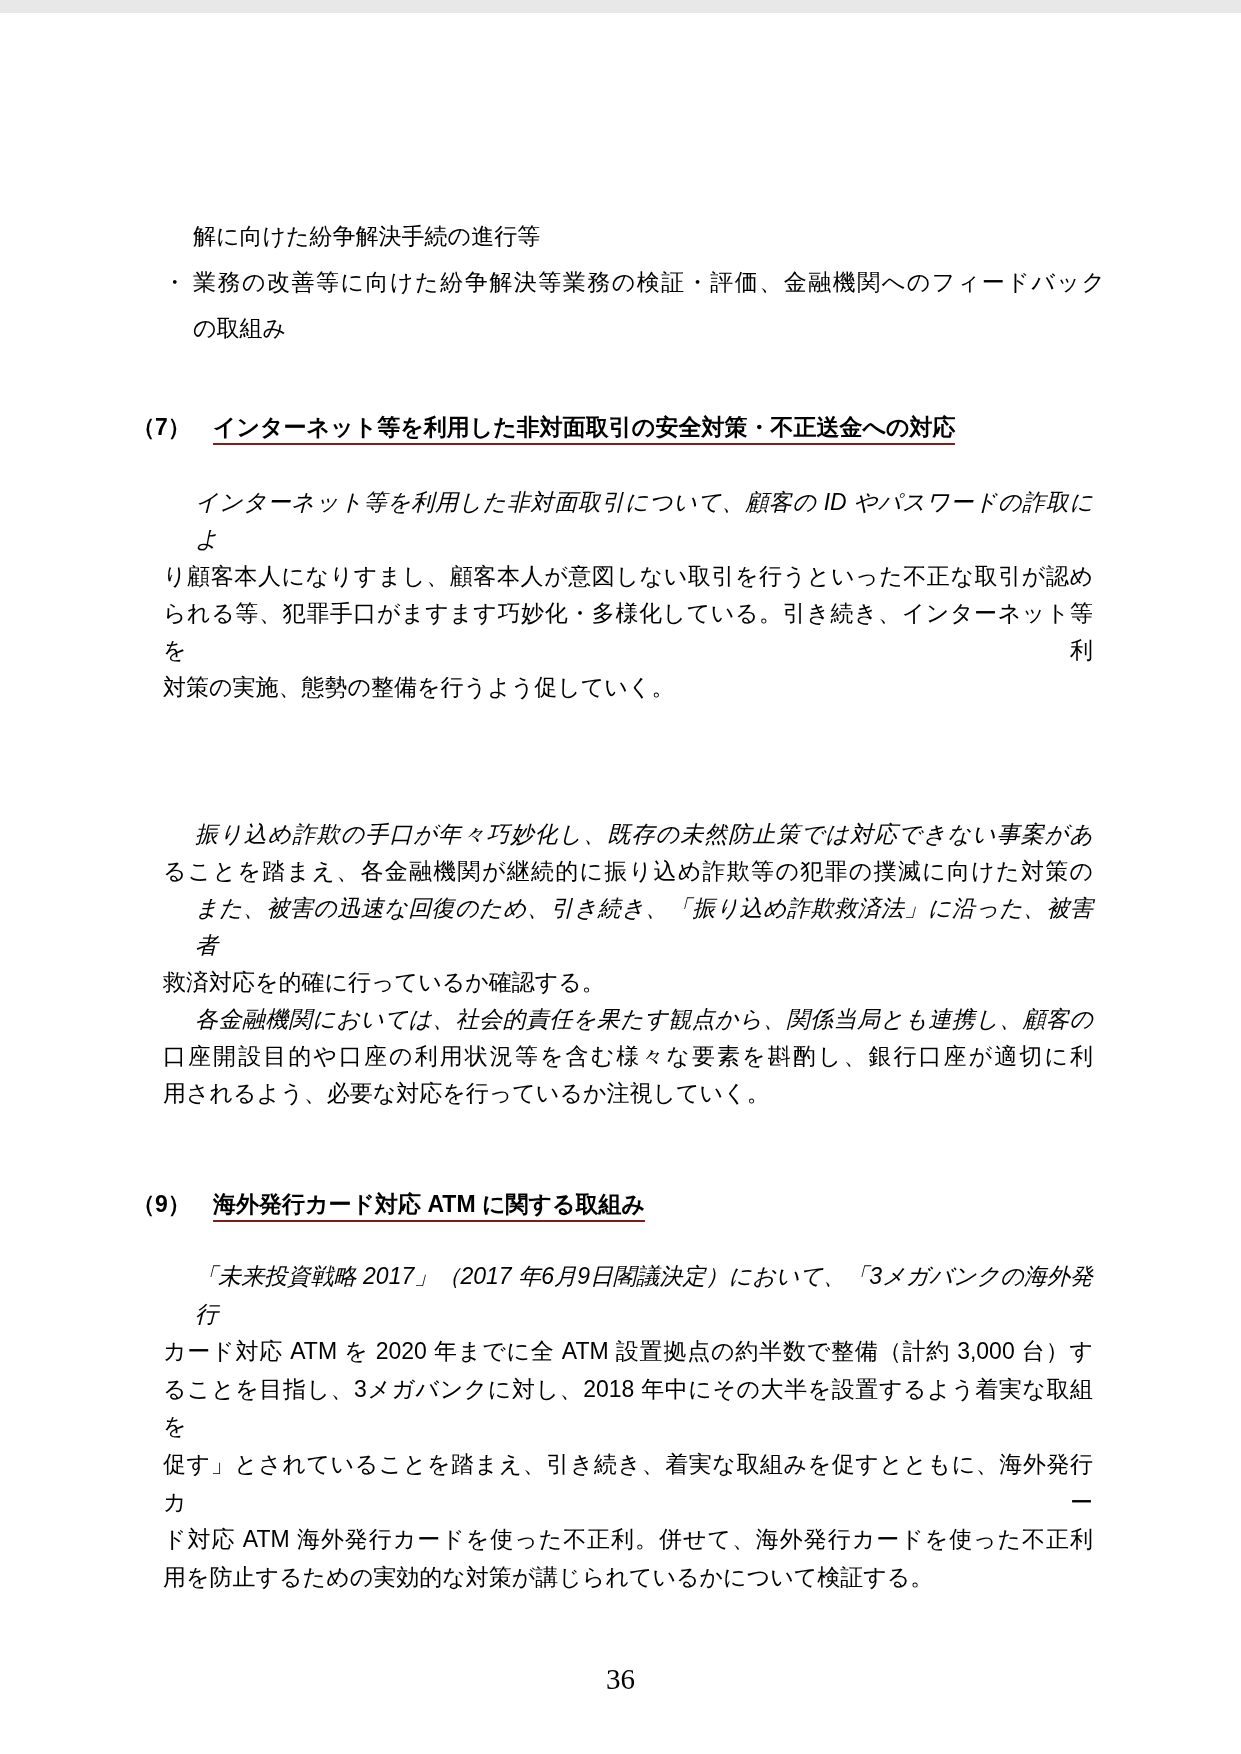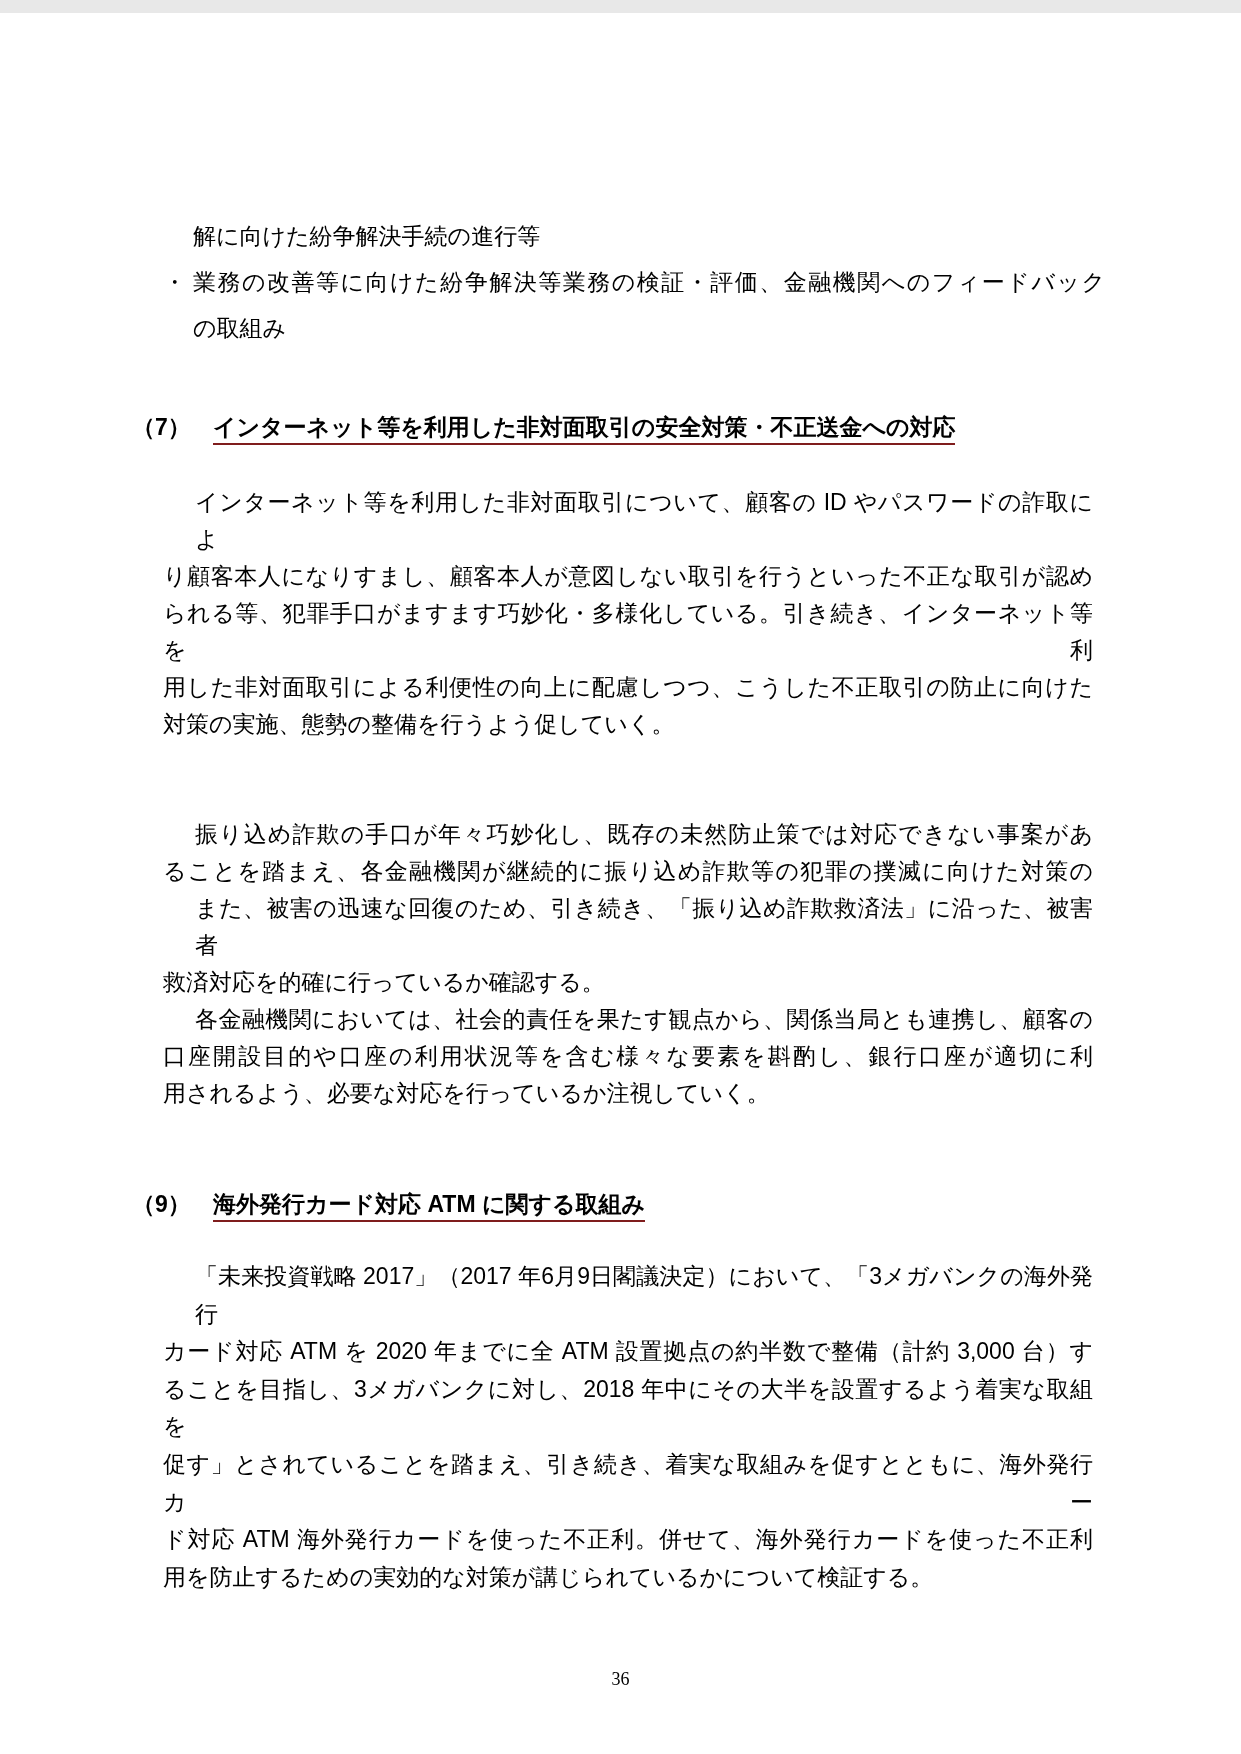--- a/index.html
+++ b/index.html
@@ -68,28 +68,29 @@
 
   .line {
     text-align: justify;
     text-align-last: justify;
   }
   .line.last {
     text-align-last: left;
   }
   .line.indent {
     padding-left: 32px;
+    font-style: italic;
   }
 
   
   .page-number {
     left: 0; top: 1652px; width: 1241px;
     text-align: center;
     font-family: "Liberation Serif", "DejaVu Serif", serif;
-    font-size: 18px;
+    font-size: 29px;
     line-height: 28px;
   }
 </style>
 </head>
 <body>
 
 <div class="page">
 
   <div class="abs carryover line last">解に向けた紛争解決手続の進行等</div>
 
@@ -101,21 +102,20 @@
       </div>
   </div>
 
   <div class="abs heading h7">
     <span class="num">（7）</span><span class="title">インターネット等を利用した非対面取引の安全対策・不正送金への対応</span>
   </div>
   <div class="abs para p7">
       <div class="line indent">インターネット等を利用した非対面取引について、顧客の ID やパスワードの詐取によ</div>
       <div class="line">り顧客本人になりすまし、顧客本人が意図しない取引を行うといった不正な取引が認め</div>
       <div class="line">られる等、犯罪手口がますます巧妙化・多様化している。引き続き、インターネット等を利</div>
-      <div class="line">用した非対面取引による利便性の向上に配慮しつつ、こうした不正取引の防止に向けた</div>
       <div class="line last">対策の実施、態勢の整備を行うよう促していく。</div>
     </div>
 
   <div class="abs para p8">
     <div>
         <div class="line indent">振り込め詐欺の手口が年々巧妙化し、既存の未然防止策では対応できない事案があ</div>
         <div class="line">ることを踏まえ、各金融機関が継続的に振り込め詐欺等の犯罪の撲滅に向けた対策の</div>
       </div>
     <div>
         <div class="line indent">また、被害の迅速な回復のため、引き続き、「振り込め詐欺救済法」に沿った、被害者</div>

